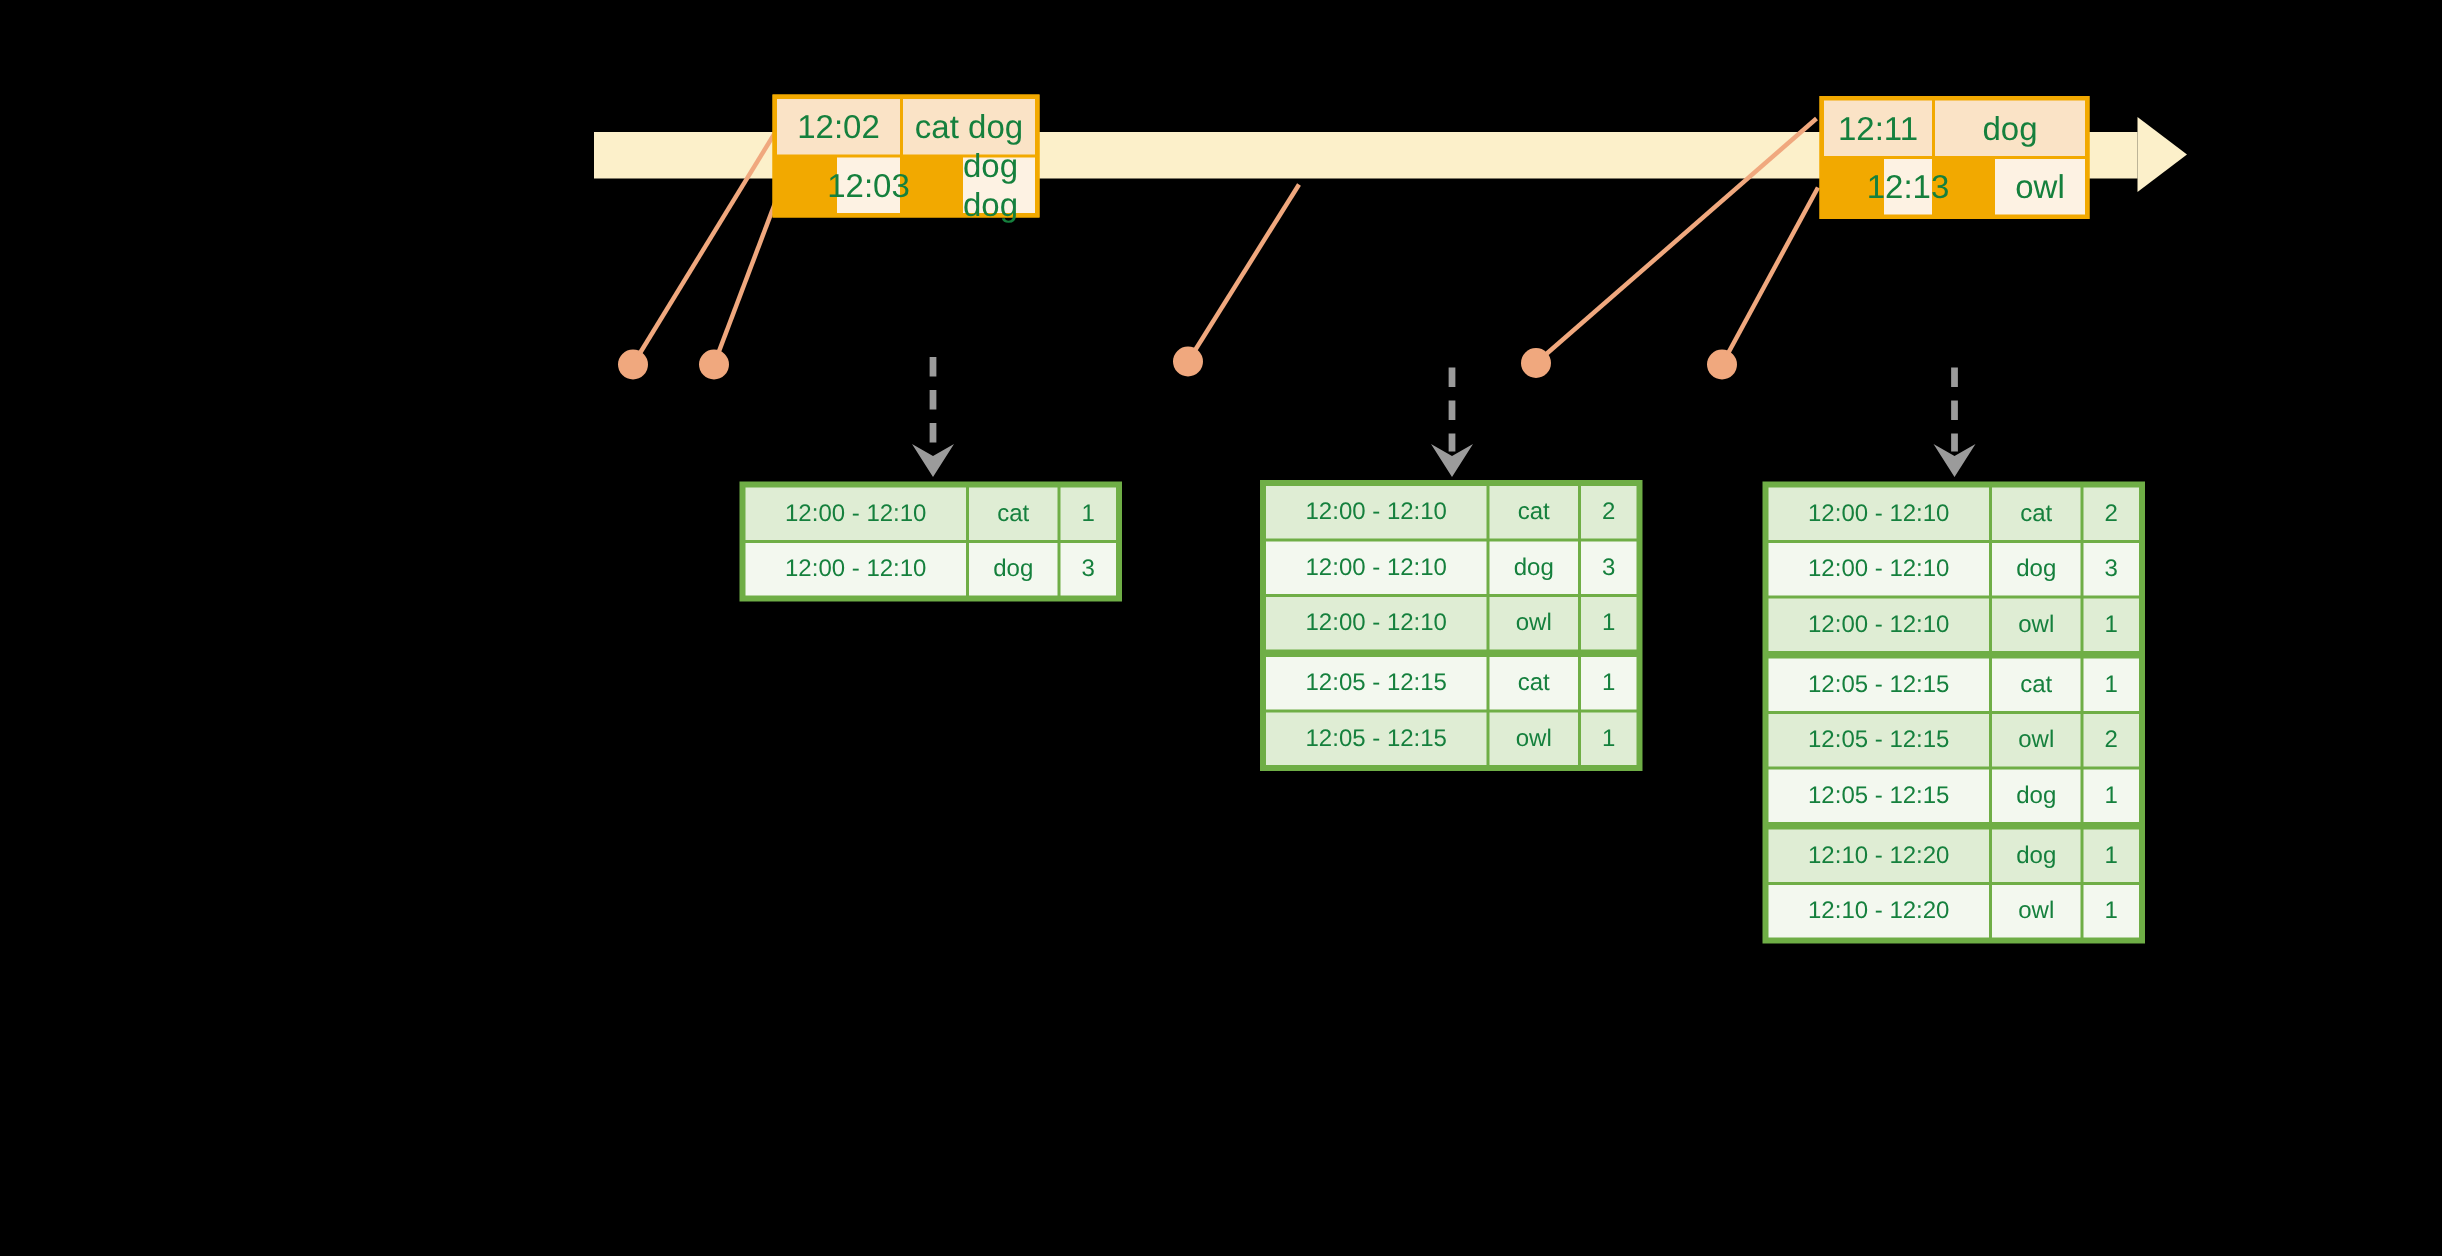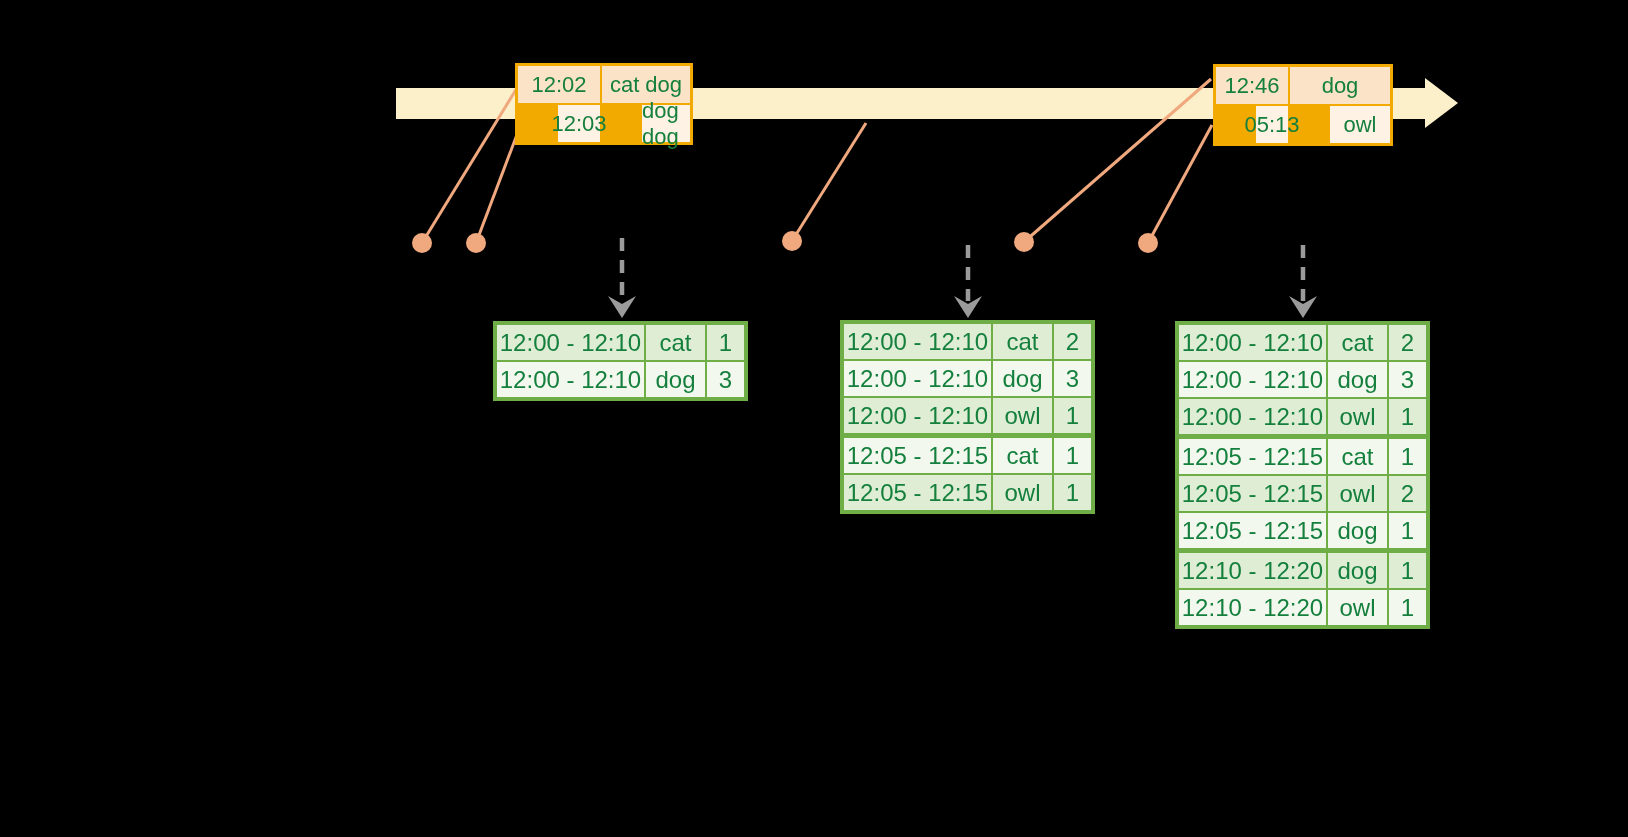--- a/index.html
+++ b/index.html
@@ -18,21 +18,21 @@
   .ecell{display:flex;align-items:center;justify-content:center;font-size:22px;}
   .fill-peach{background:#FAE3C6;}
   .fill-cream{background:#FDF2E3;margin-left:40px;}
   #et1{left:515px;top:63px;grid-template-columns:82px 88px;grid-auto-rows:37px;}
   #et2{left:867px;top:84px;grid-template-columns:86px 104px;grid-auto-rows:34px;}
   #et3{left:1213px;top:64px;grid-template-columns:72px 100px;grid-auto-rows:37px;}
   
   .gtable{position:absolute;z-index:3;background:#6FAE46;padding:4px;display:flex;flex-direction:column;gap:2px;}
   .grow{display:grid;grid-template-columns:147px 59px 37px;gap:2px;}
   .grow.group-start{margin-top:3px;}
-  .gcell{display:flex;align-items:center;justify-content:center;font-size:24px;height:35px;}
+  .gcell{display:flex;align-items:center;justify-content:center;font-size:16px;height:35px;}
   .fill-gdark{background:#DFEDD4;}
   .fill-glight{background:#F3F8EF;}
   #gt1{left:493px;top:321px;}
   #gt2{left:840px;top:320px;}
   #gt3{left:1175px;top:321px;}
 </style>
 </head>
 <body>
 
 <div class="stage">
@@ -65,23 +65,23 @@
 
   <div class="etable" id="et1">
     <div class="ecell fill-peach">12:02</div>
     <div class="ecell fill-peach">cat dog</div>
     <div class="ecell fill-cream">12:03</div>
     <div class="ecell fill-cream">dog dog</div>
   </div>
 
 
   <div class="etable" id="et3">
-    <div class="ecell fill-peach">12:46</div>
+    <div class="ecell fill-peach">12:11</div>
     <div class="ecell fill-peach">dog</div>
-    <div class="ecell fill-cream">05:13</div>
+    <div class="ecell fill-cream">12:13</div>
     <div class="ecell fill-cream">owl</div>
   </div>
 
   <div class="gtable" id="gt1">
     <div class="grow">
       <div class="gcell fill-gdark">12:00 - 12:10</div>
       <div class="gcell fill-gdark">cat</div>
       <div class="gcell fill-gdark">1</div>
     </div>
     <div class="grow">

